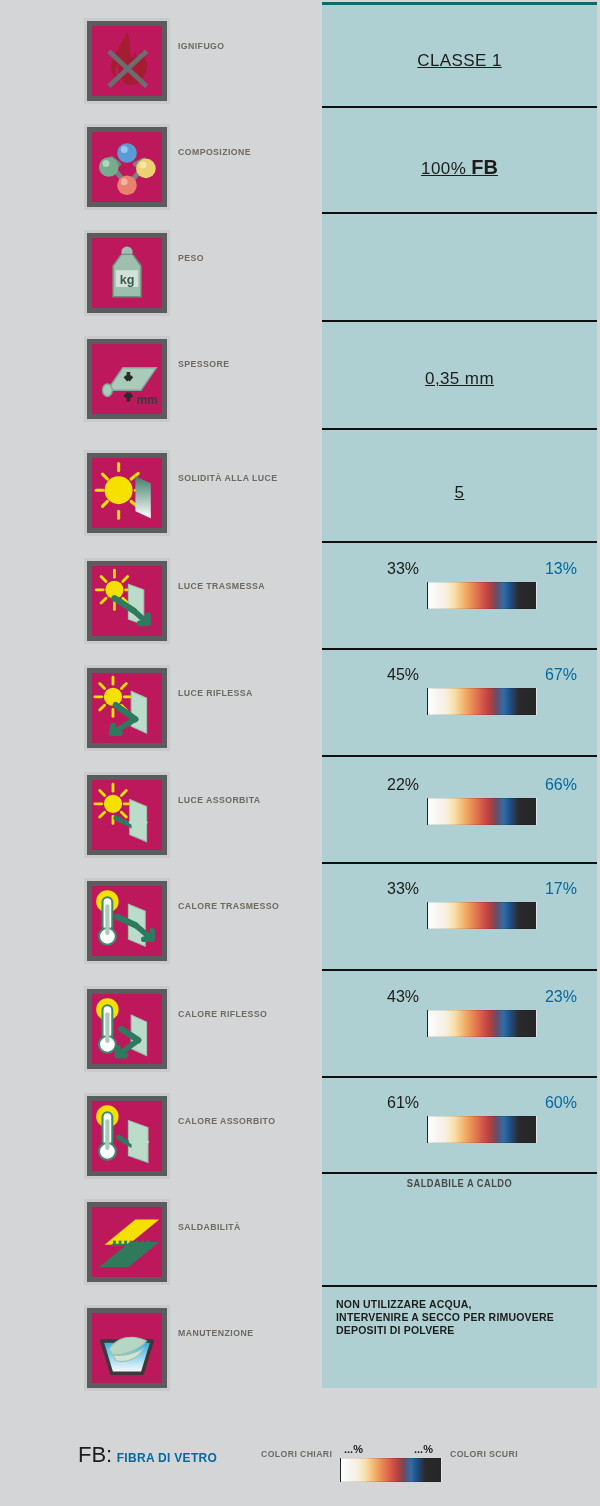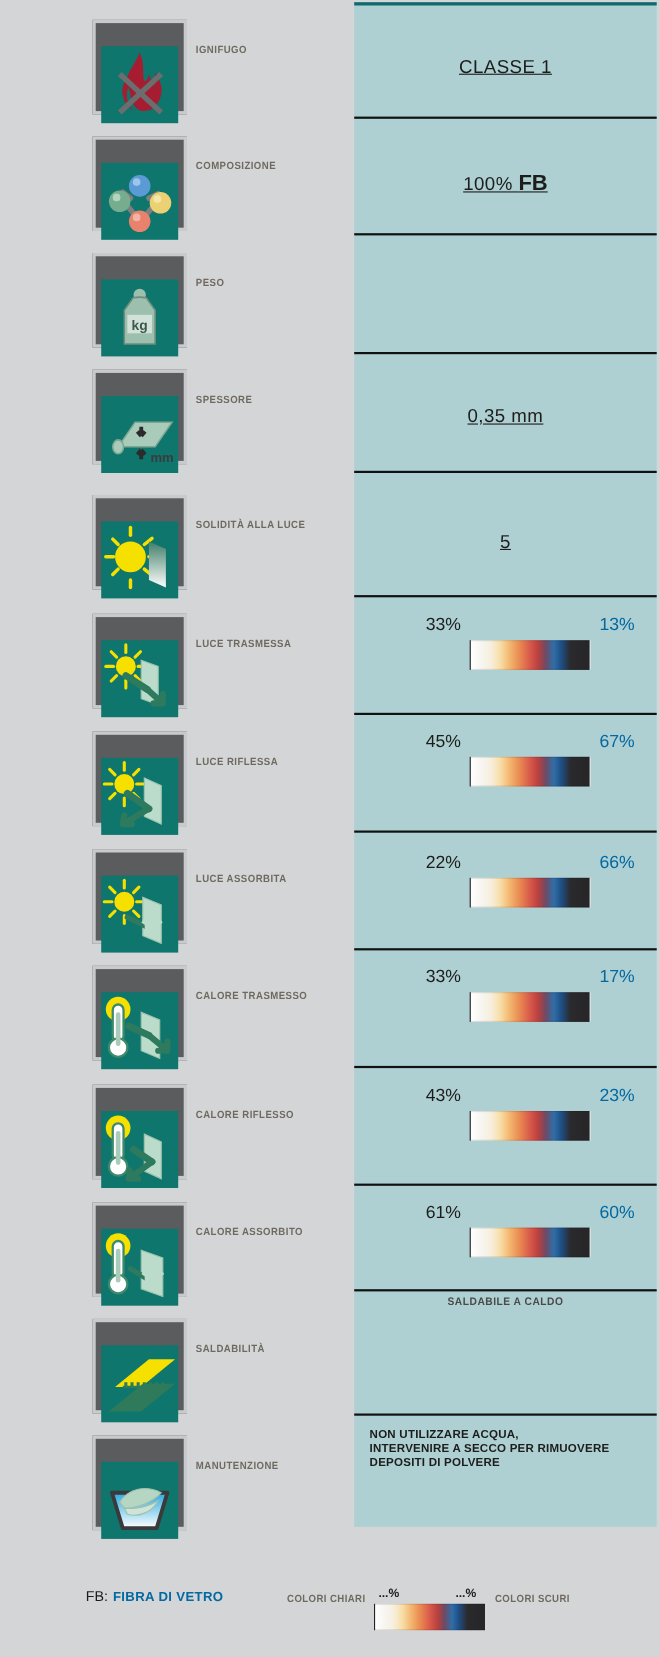--- a/index.html
+++ b/index.html
@@ -23,21 +23,21 @@
   
   .row{position:absolute;left:0;width:600px;}
   .row .iconwrap{
     position:absolute;left:84px;top:0;width:86px;height:86px;
     background:#5a5c5e;
     border:3px solid #c9cacc;
     box-sizing:border-box;
     padding:5px;
   }
   .row .iconinner{
-    width:100%;height:100%;background:#0f766e;position:relative;overflow:hidden;margin-top:16px;
+    width:100%;height:100%;background:#be185d;position:relative;overflow:hidden;
   }
   .row .iconinner svg{display:block;width:100%;height:100%;}
   .row .label{
     position:absolute;left:178px;top:22px;
     font-size:9.5px;letter-spacing:.45px;
     color:#6e6a60;font-weight:700;
     font-family:"Liberation Sans", sans-serif;
     transform:scaleX(.92);transform-origin:left center;
     white-space:nowrap;
   }
@@ -78,21 +78,21 @@
   }
   .vtext-left{
     position:absolute;left:336px;width:250px;
     font-size:10.5px;line-height:13px;letter-spacing:.2px;
     color:#1d1d1b;font-weight:700;text-align:left;
   }
 
   
   .footer{position:absolute;left:0;top:1430px;width:600px;height:76px;}
   .fb-legend{position:absolute;left:78px;top:12px;white-space:nowrap;}
-  .fb-legend .fb-abbr{font-size:13px;color:#1d1d1b;}
+  .fb-legend .fb-abbr{font-size:22px;color:#1d1d1b;}
   .fb-legend .fb-text{font-size:12px;color:#0369a1;font-weight:700;letter-spacing:.3px;}
   .legend-left-label{
     position:absolute;left:261px;top:18px;font-size:9.5px;font-weight:700;
     color:#6e6a60;letter-spacing:.4px;transform:scaleX(.92);transform-origin:left center;
   }
   .legend-right-label{
     position:absolute;left:450px;top:18px;font-size:9.5px;font-weight:700;
     color:#6e6a60;letter-spacing:.4px;transform:scaleX(.92);transform-origin:left center;
   }
   .legend-pct-left{position:absolute;left:344px;top:13px;font-size:11px;font-weight:700;color:#1d1d1b;}

